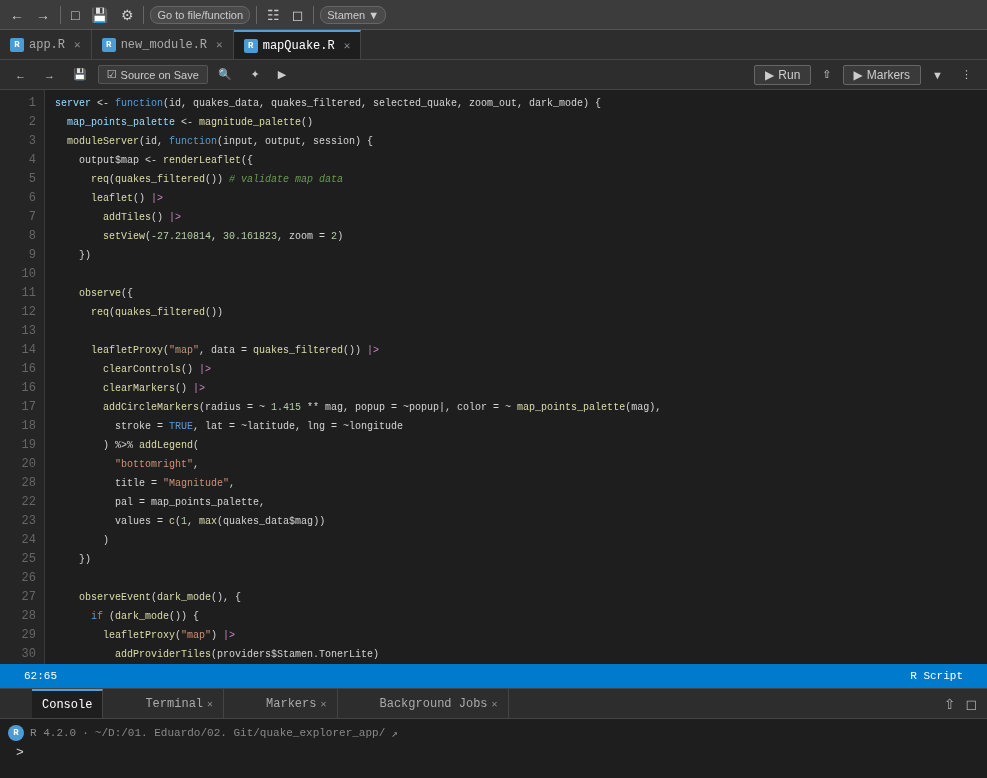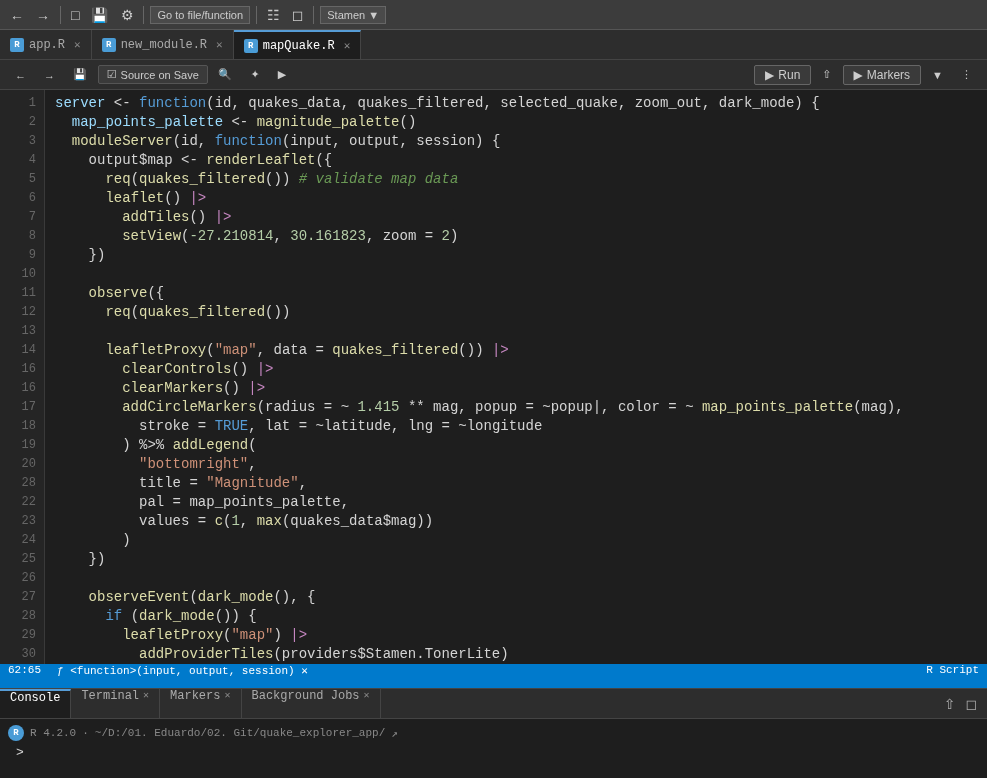--- a/index.html
+++ b/index.html
@@ -22,21 +22,21 @@
       padding: 0 6px;
       gap: 4px;
       border-bottom: 1px solid #555;
     }
     .toolbar-btn {
       background: #4a4a4a;
       border: 1px solid #666;
       color: #ccc;
       padding: 2px 6px;
       font-size: 11px;
-      border-radius: 0;
+      border-radius: 8px;
       cursor: pointer;
       white-space: nowrap;
     }
     .toolbar-sep {
       width: 1px;
       height: 18px;
       background: #666;
       margin: 0 2px;
     }
     .toolbar-icon-btn {
@@ -169,68 +169,70 @@
       flex-shrink: 0;
     }
     .line-numbers div {
       height: 19px;
     }
     .code-content {
       flex: 1;
       padding: 4px 0 4px 10px;
       overflow: hidden;
       line-height: 19px;
-      font-size: 14px;
+      font-size: 10px;
       white-space: pre;
     }
 
     
     .kw { color: #569cd6; }       
     .fn { color: #dcdcaa; }       
     .str { color: #ce9178; }      
     .op { color: #d4d4d4; }       
     .comment { color: #6a9955; font-style: italic; }
     .num { color: #b5cea8; }      
     .var { color: #9cdcfe; }
     .pipe { color: #c586c0; }   
     .plain { color: #d4d4d4; }
 
     
     .status-bar {
       background: #007acc;
       height: 24px;
       display: flex;
-      align-items: flex-start;
-      padding: 0 4px;
+      align-items: center;
+      padding: 0 20px;
       font-size: 11px;
       color: #fff;
       gap: 8px;
     }
     .status-item { padding: 0 4px; }
 
     
     .console-panel {
       background: #1e1e1e;
       border-top: 1px solid #444;
     }
     .console-tabs {
       background: #2d2d2d;
       height: 30px;
       display: flex;
       align-items: stretch;
       border-bottom: 1px solid #444;
     }
     .console-tab {
       display: flex;
+      align-items: center;
       padding: 0 10px;
       font-size: 12px;
       color: #aaa;
       cursor: pointer;
       border-right: 1px solid #444;
       gap: 4px;
+      margin-left: 32px;
     }
     .console-tab.active {
       background: #1e1e1e;
       color: #fff;
       border-top: 2px solid #569cd6;
     }
     .console-tab .close-x { font-size: 10px; color: #888; }
     .console-content {
       padding: 4px 8px;
       font-size: 12px;
@@ -401,21 +403,20 @@
 
 <span class="plain">    </span><span class="fn">observeEvent</span><span class="plain">(</span><span class="fn">dark_mode</span><span class="plain">(), {</span>
 <span class="plain">      </span><span class="kw">if</span><span class="plain"> (</span><span class="fn">dark_mode</span><span class="plain">()) {</span>
 <span class="plain">        </span><span class="fn">leafletProxy</span><span class="plain">(</span><span class="str">"map"</span><span class="plain">) </span><span class="pipe">|&gt;</span>
 <span class="plain">          </span><span class="fn">addProviderTiles</span><span class="plain">(providers$Stamen.TonerLite)</span>
 </div>
 </div>
 
 <div class="status-bar">
   <span class="status-item">62:65</span>
-  <span class="status-item">ƒ &lt;function&gt;(input, output, session) ✕</span>
   <div style="flex:1"></div>
   <span class="status-item">R Script</span>
 </div>
 
 <div class="console-panel">
   <div class="console-tabs">
     <div class="console-tab active">
       <span>Console</span>
     </div>
     <div class="console-tab">

